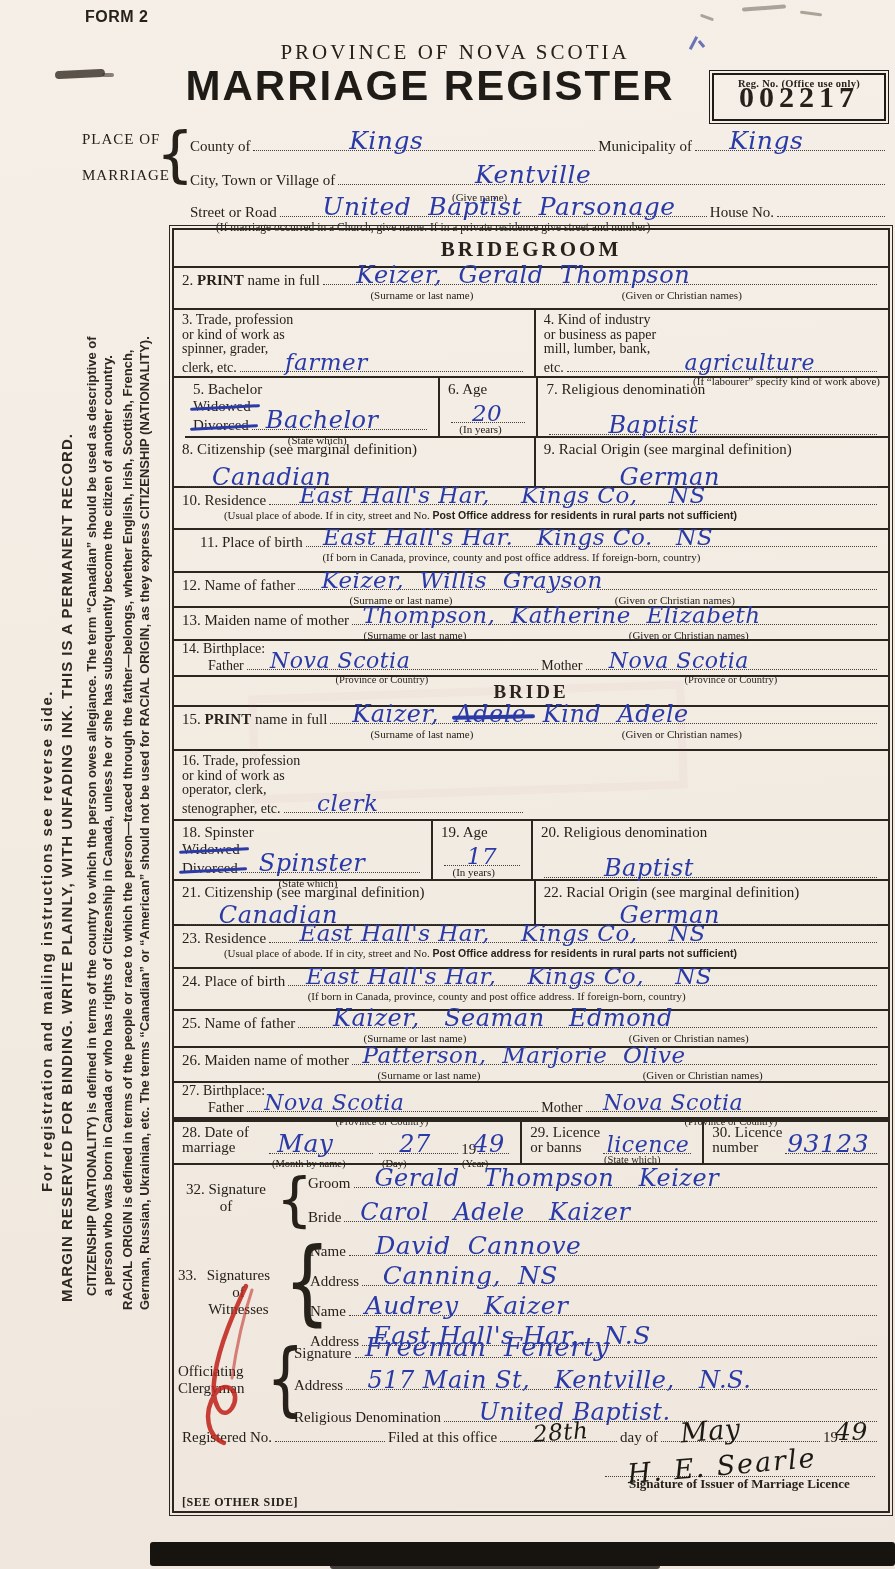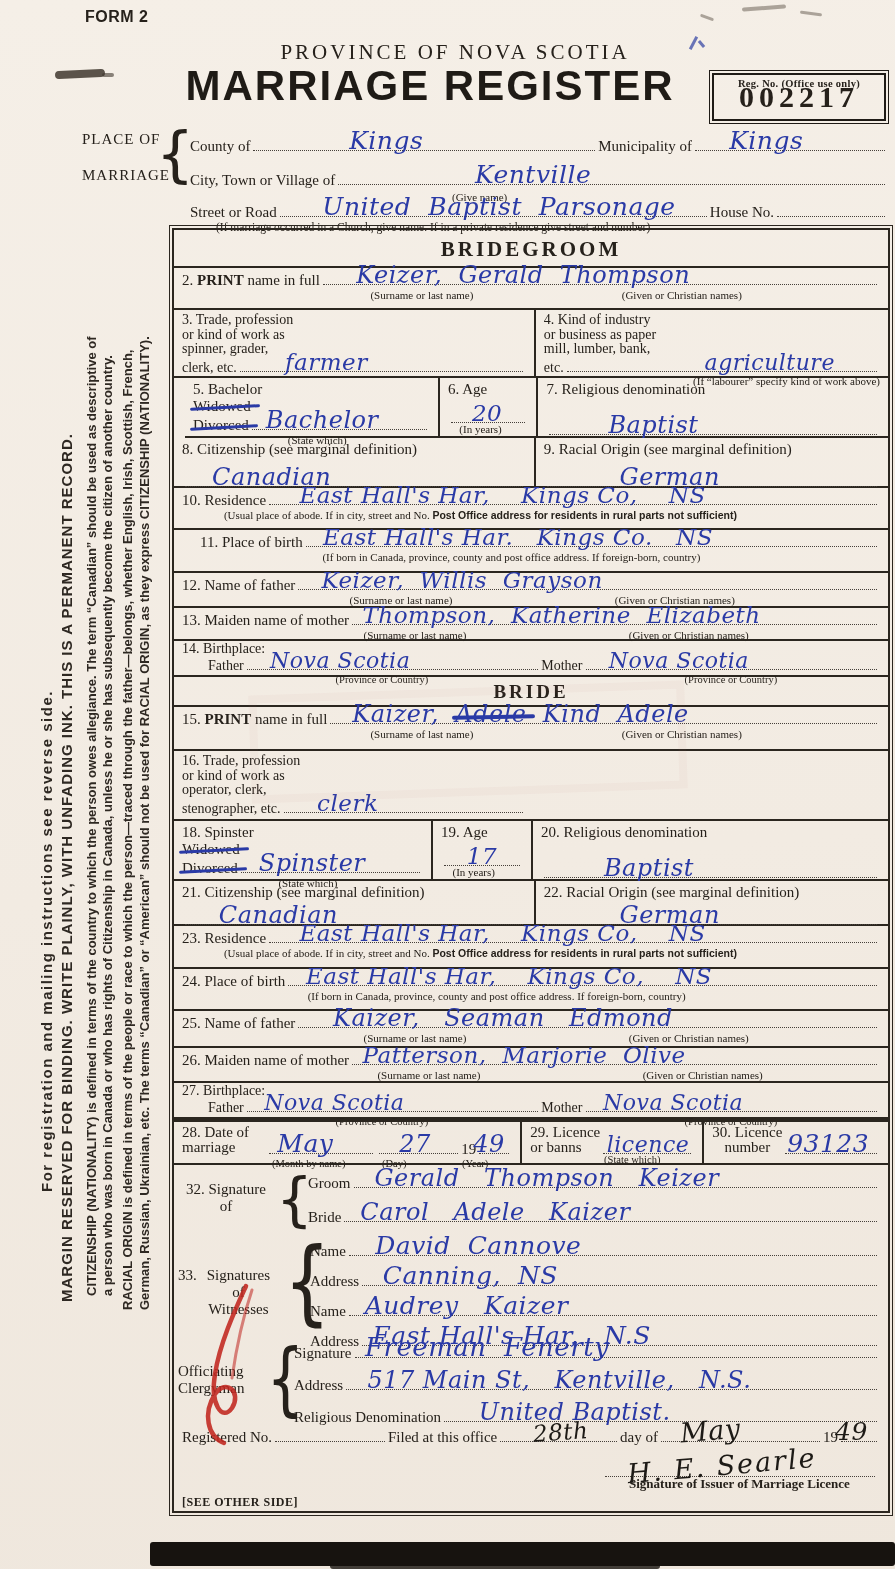--- a/index.html
+++ b/index.html
@@ -154,21 +154,21 @@
           </span>
         </div>
       </div>
       <div class="c" style="width:49.6%;">
         <div class="small">4. Kind  of  industry</div>
         <div class="small">or business as paper</div>
         <div class="small">mill,  lumber,  bank,</div>
         <div class="line">
           <span class="small">etc.</span>
           <span class="dots">
-            <span class="v" style="left:38%; font-size:22px;margin-left:20px;">agriculture</span>
+            <span class="v" style="left:38%; font-size:22px;">agriculture</span>
           </span>
         </div>
         <div class="hints">
             <span class="h" style="right:0;">(If “labourer” specify kind of work above)</span>
           </div>
       </div>
     </div>
 
     <div class="row cols" style="height:60px;margin-left:11px;">
       <div class="c" style="width:36%;">
@@ -478,21 +478,21 @@
           <div class="line" style="flex:1; margin-top:14px;">
             <span class="dots">
               <span class="v" style="left:4%; font-size:22px;">licence</span>
             </span>
           </div>
         </div>
         <div class="hints" style="font-size:10.5px;">
             <span class="h" style="left:45%;">(State which)</span>
           </div>
       </div>
-      <div class="c" style="width:26%;text-align:center;">
+      <div class="c" style="width:26%;">
         <div style="display:flex;">
           <div style="flex:0 0 64px;">
             <div class="small" style="font-size:15px;">30. Licence</div>
             <div class="small" style="font-size:15px;">number</div>
           </div>
           <div class="line" style="flex:1; margin-top:14px;">
             <span class="dots">
               <span class="v" style="left:2%; font-size:25px;">93123</span>
             </span>
           </div>

